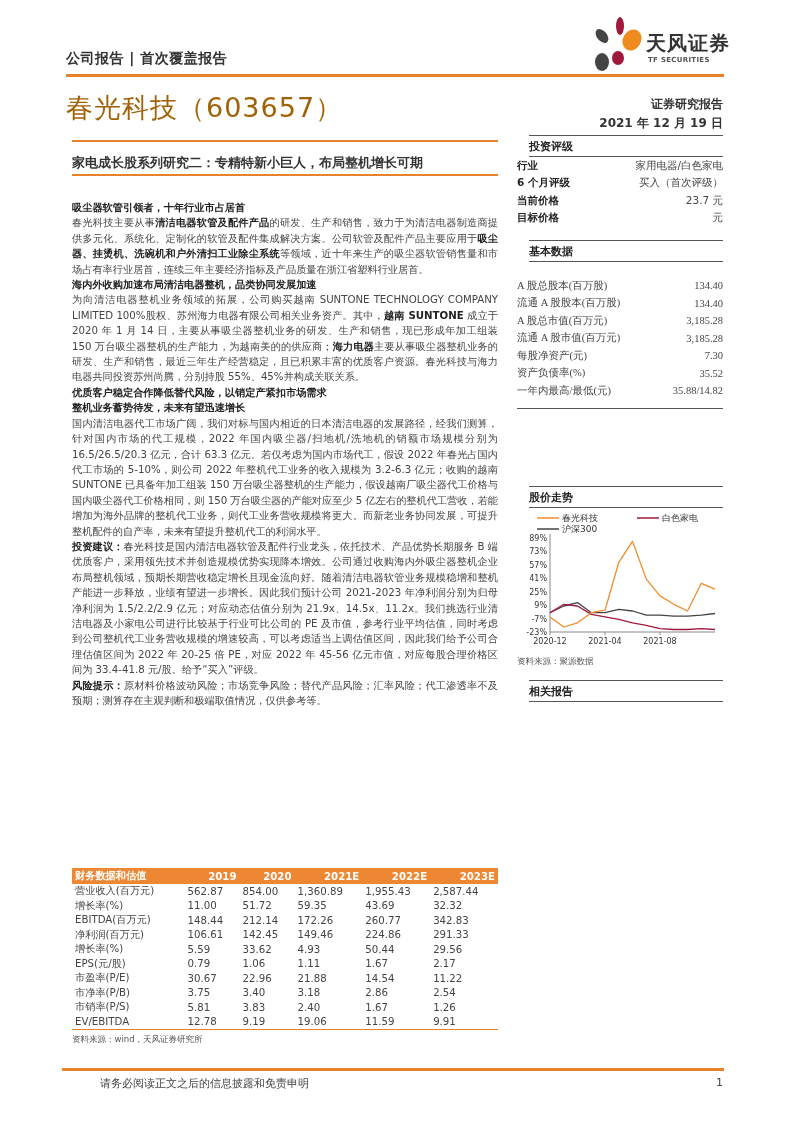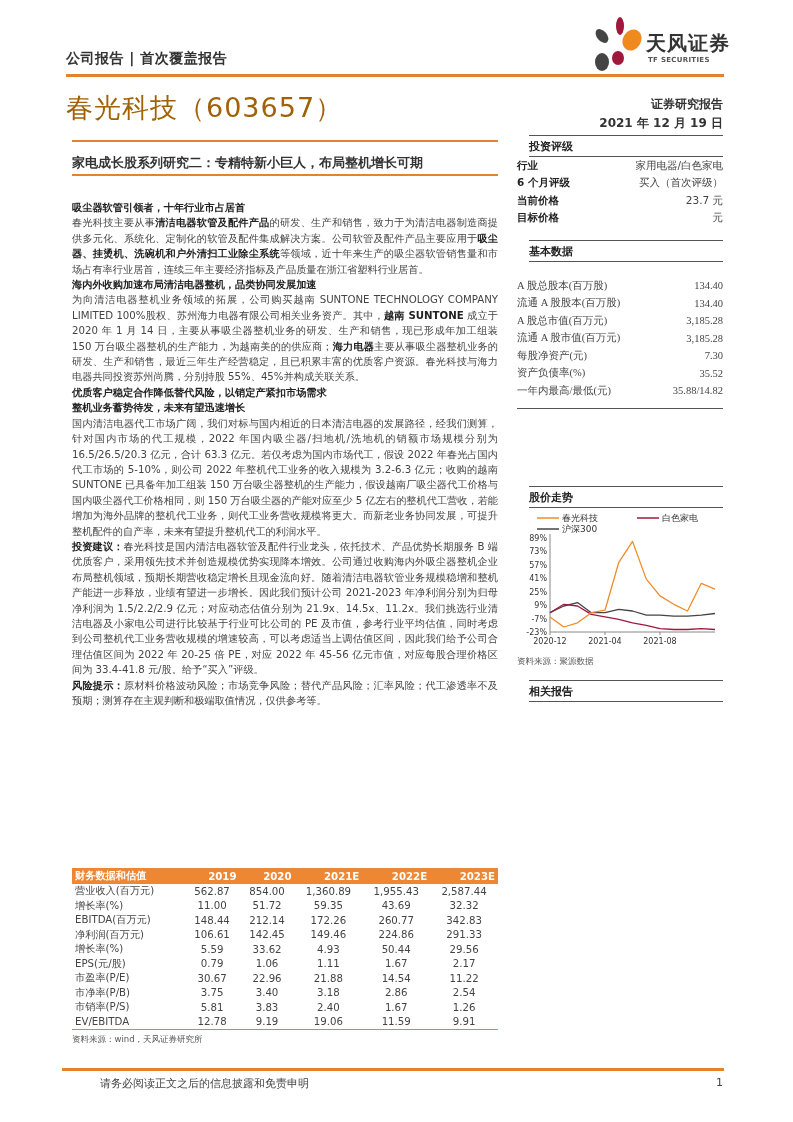--- a/index.html
+++ b/index.html
@@ -23,21 +23,21 @@
   .para { margin-bottom: 0px; color: #444; }
   .para b { color: #222; }
   .side { left: 517px; width: 206px; font-size: 10.5px; }
   .side-h { border-top: 1.5px solid #555; padding-top: 3px; font-weight: bold; font-size: 11px; color: #222; border-bottom: 1px solid #555; padding-bottom: 2px; margin-left: 12px; }
   .row { display: flex; justify-content: space-between; height: 17.5px; align-items: center; color: #444; }
   .row .k { font-weight: bold; color: #222; }
   .row .k.plain { font-weight: normal; color: #444; }
   table.fin { border-collapse: collapse; width: 426px; font-size: 10.2px; }
   table.fin th { background: #ee8733; color: #fff; font-weight: bold; text-align: right; padding: 1px 3px; height: 16px; margin-top: 8px; }
   table.fin th:first-child { text-align: left; }
-  table.fin td { text-align: center; padding: 0 3px; height: 14.5px; color: #444; }
+  table.fin td { text-align: left; padding: 0 3px; height: 14.5px; color: #444; }
   table.fin td:first-child { text-align: left; }
   table.fin tr.last td { border-bottom: 1.5px solid #e8822a; }
   .src { font-size: 8.5px; color: #555; }
   .footer-text { left: 100px; top: 1076px; font-size: 11px; color: #444; }
   .page-num { right: 70px; top: 1076px; font-size: 11px; color: #444; }
   .chart-box { left: 517px; top: 510px; width: 205px; height: 140px; }
 </style>
 </head>
 <body>
 

